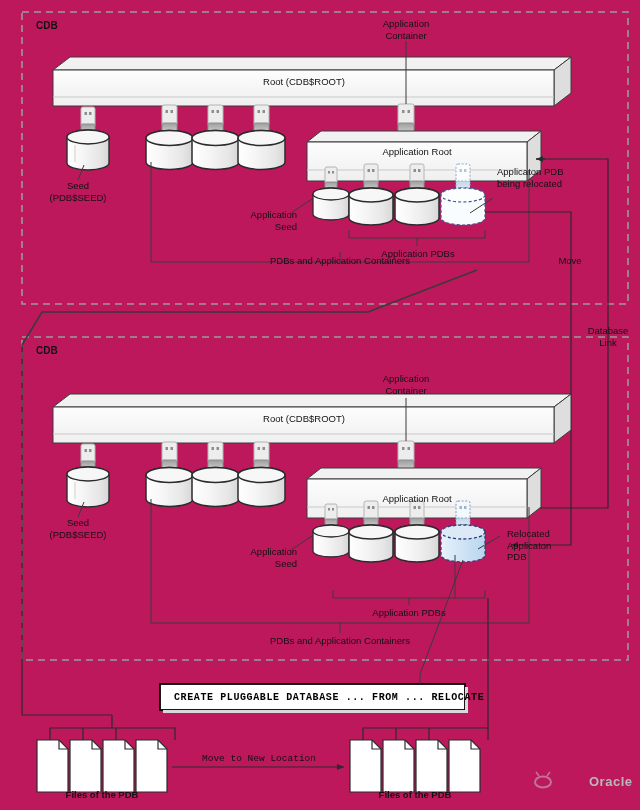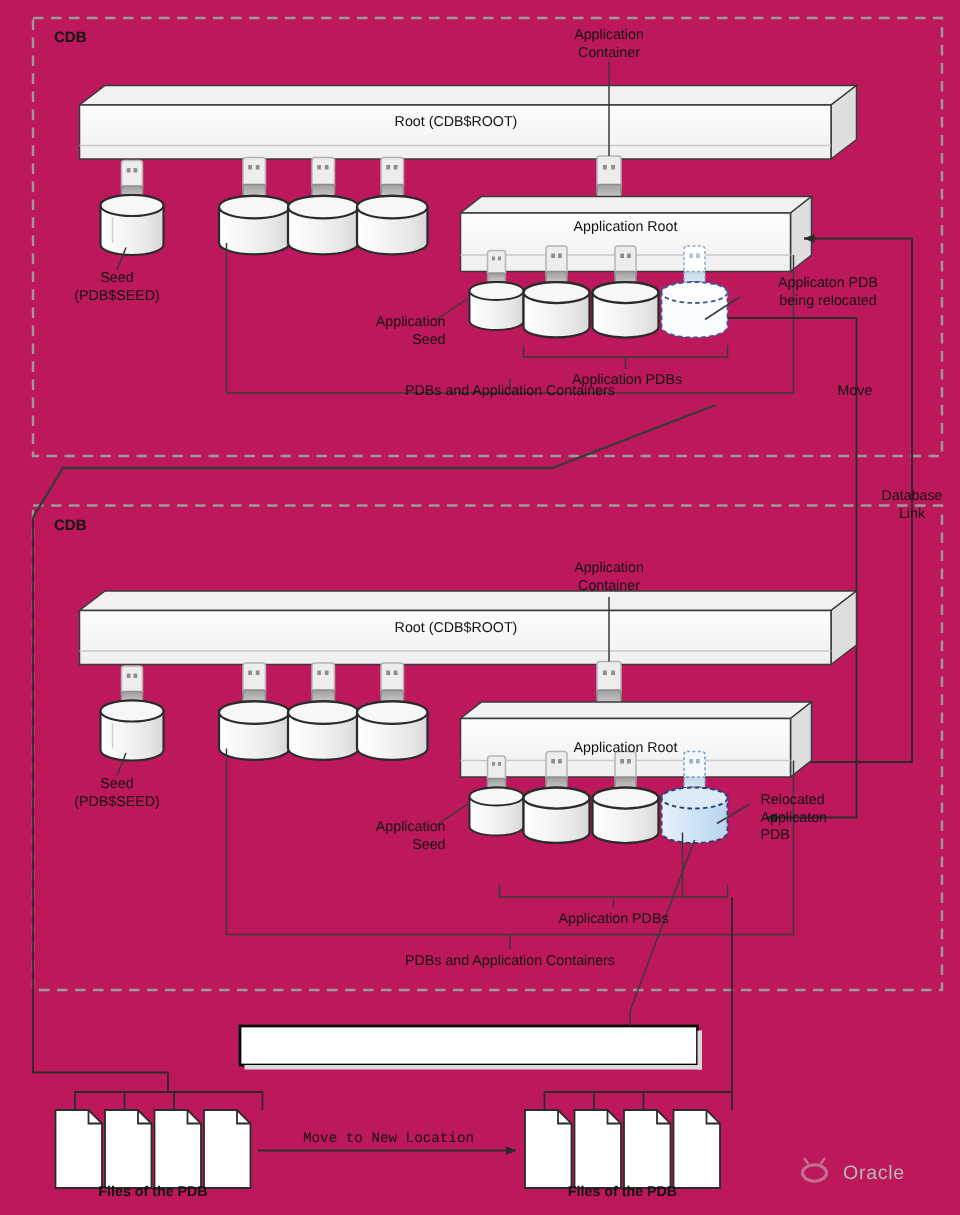--- a/index.html
+++ b/index.html
@@ -373,21 +373,21 @@
 
   <div class="lbl ctr" style="left:361px;top:146px;width:112px;">Application Root</div>
 
   <div class="lbl" style="left:225px;top:209px;width:72px;text-align:right;">Application
 Seed</div>
 
   <div class="lbl ctr" style="left:366px;top:248px;width:104px;">Application PDBs</div>
 
   <div class="lbl ctr" style="left:193px;top:255px;width:294px;">PDBs and Application Containers</div>
 
-  <div class="lbl" style="left:497px;top:183px;width:110px;text-align:center;">Applicaton PDB
+  <div class="lbl" style="left:497px;top:166px;width:110px;">Applicaton PDB
 being relocated</div>
 
   <div class="lbl ctr" style="left:540px;top:255px;width:60px;">Move</div>
 
   <div class="lbl ctr" style="left:577px;top:325px;width:62px;">Database
 Link</div>
 
   <div class="lbl bold big" style="left:36px;top:345px;">CDB</div>
 
   <div class="lbl ctr" style="left:348px;top:373px;width:116px;">Application
@@ -404,22 +404,23 @@
 Seed</div>
 
   <div class="lbl ctr" style="left:357px;top:607px;width:104px;">Application PDBs</div>
 
   <div class="lbl ctr" style="left:193px;top:635px;width:294px;">PDBs and Application Containers</div>
 
   <div class="lbl" style="left:507px;top:528px;width:90px;">Relocated
 Applicaton
 PDB</div>
 
+  <div class="mono" style="left:174px;top:692px;">CREATE PLUGGABLE DATABASE ... FROM ... RELOCATE</div>
 
   <div class="lbl bold ctr" style="left:36px;top:789px;width:132px;">Files of the PDB</div>
 
   <div class="lbl ctr" style="left:196px;top:753px;width:126px;font-family:Liberation Mono, monospace;">Move to New Location</div>
 
   <div class="lbl bold ctr" style="left:349px;top:789px;width:132px;">Files of the PDB</div>
 
-  <div class="oracle-mark" style="left:562px;top:774px;">Oracle</div>
+  <div class="oracle-mark" style="left:589px;top:774px;font-weight:bold;">Oracle</div>
 
 </div>
 
 </body></html>

